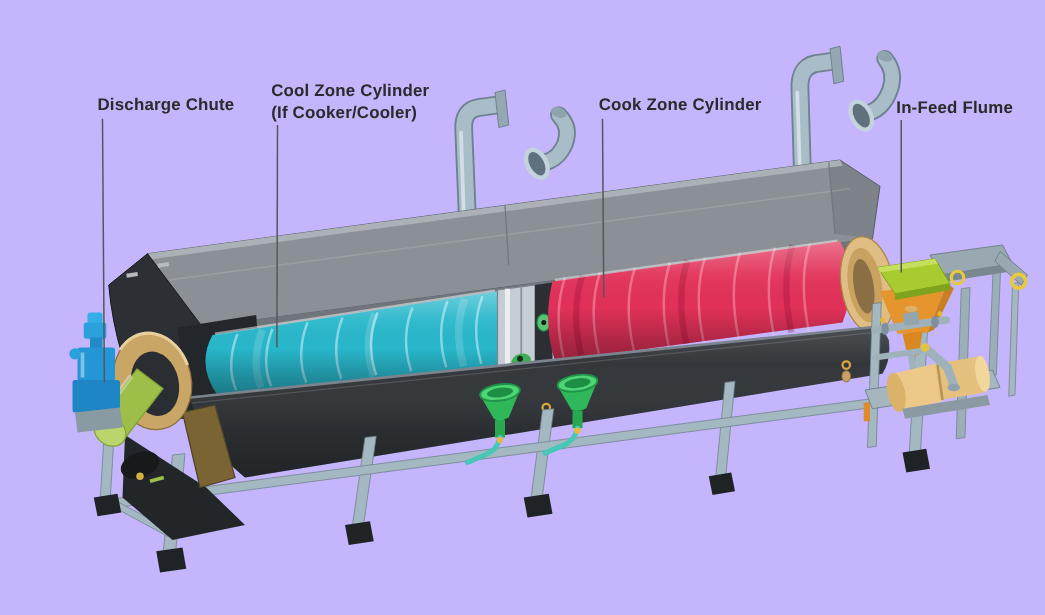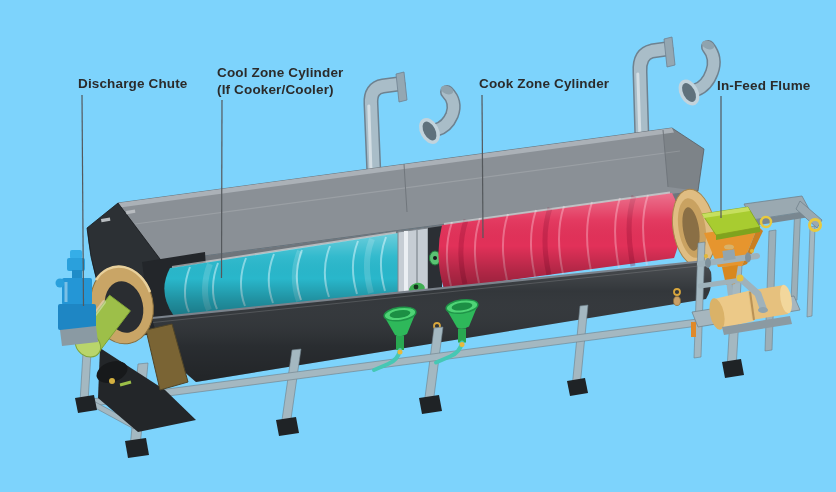--- a/index.html
+++ b/index.html
@@ -1,16 +1,16 @@
 <!DOCTYPE html>
 <html><head>
 <meta charset="utf-8">
 <style>
   html,body{margin:0;padding:0;background:#ffffff;}
-  .stage{position:relative;width:836px;height:492px;background:#7dd3fc;overflow:hidden;}
+  .stage{position:relative;width:836px;height:492px;background:#c4b5fd;overflow:hidden;}
   svg{display:block;}
   text{font-family:"Liberation Sans","DejaVu Sans",sans-serif;font-weight:700;font-size:13.5px;letter-spacing:.15px;}
   .lbl{dominant-baseline:alphabetic;}
 </style>
 </head>
 <body>
 
 <div class="stage">
 <svg width="836" height="492" viewBox="0 0 836 492">
   <defs>

